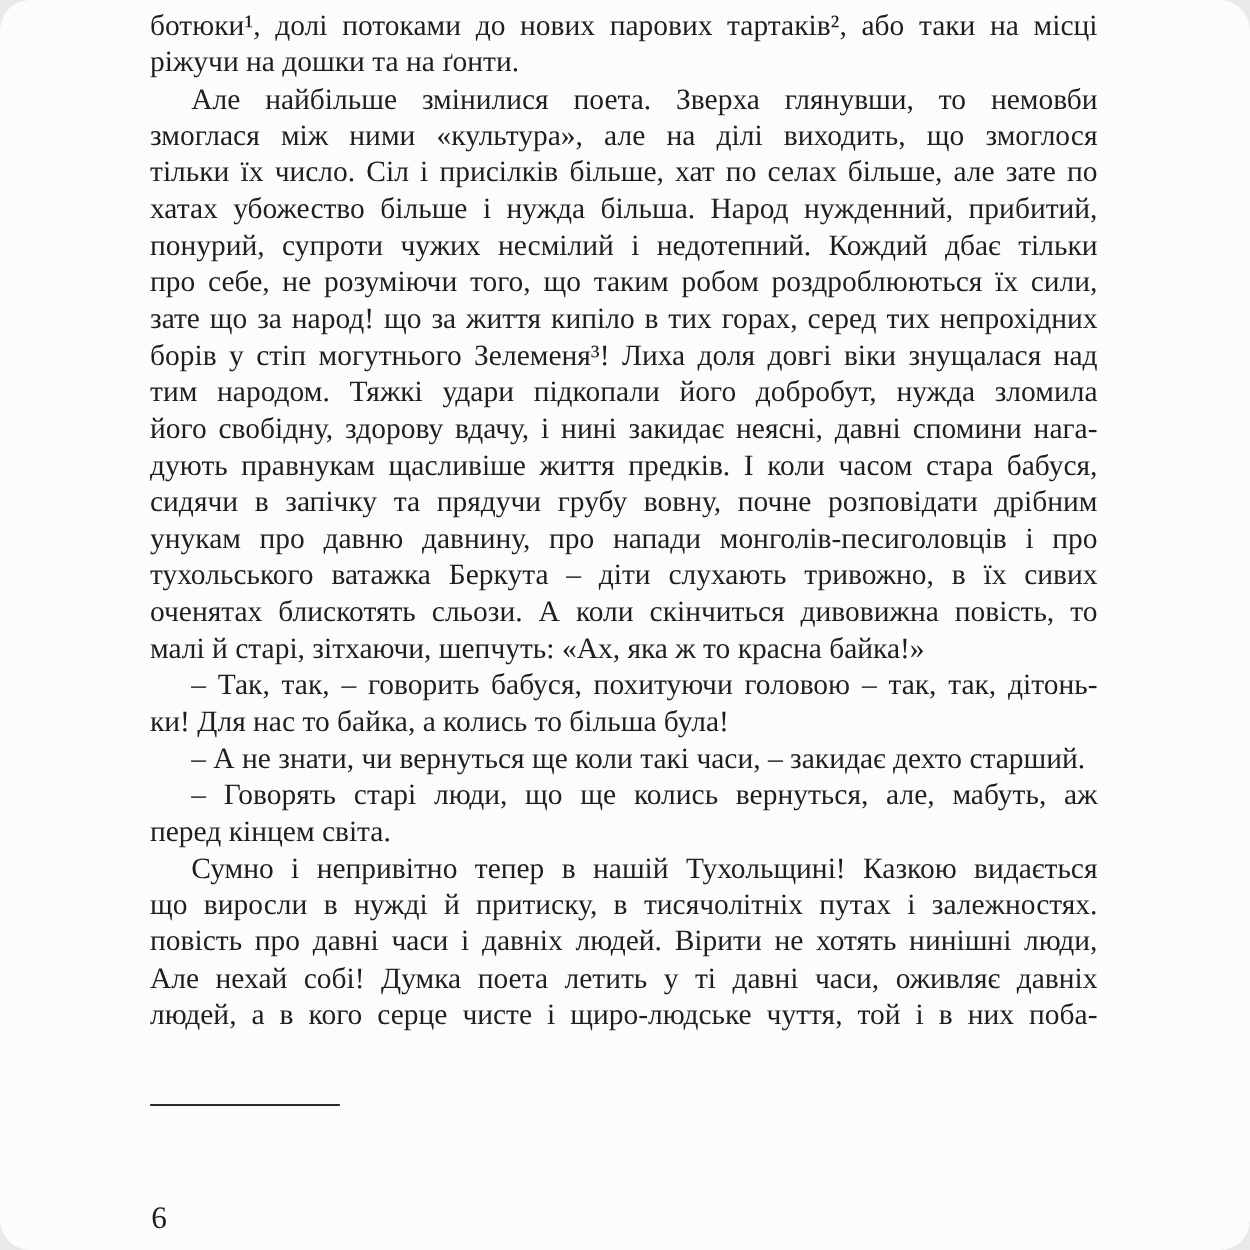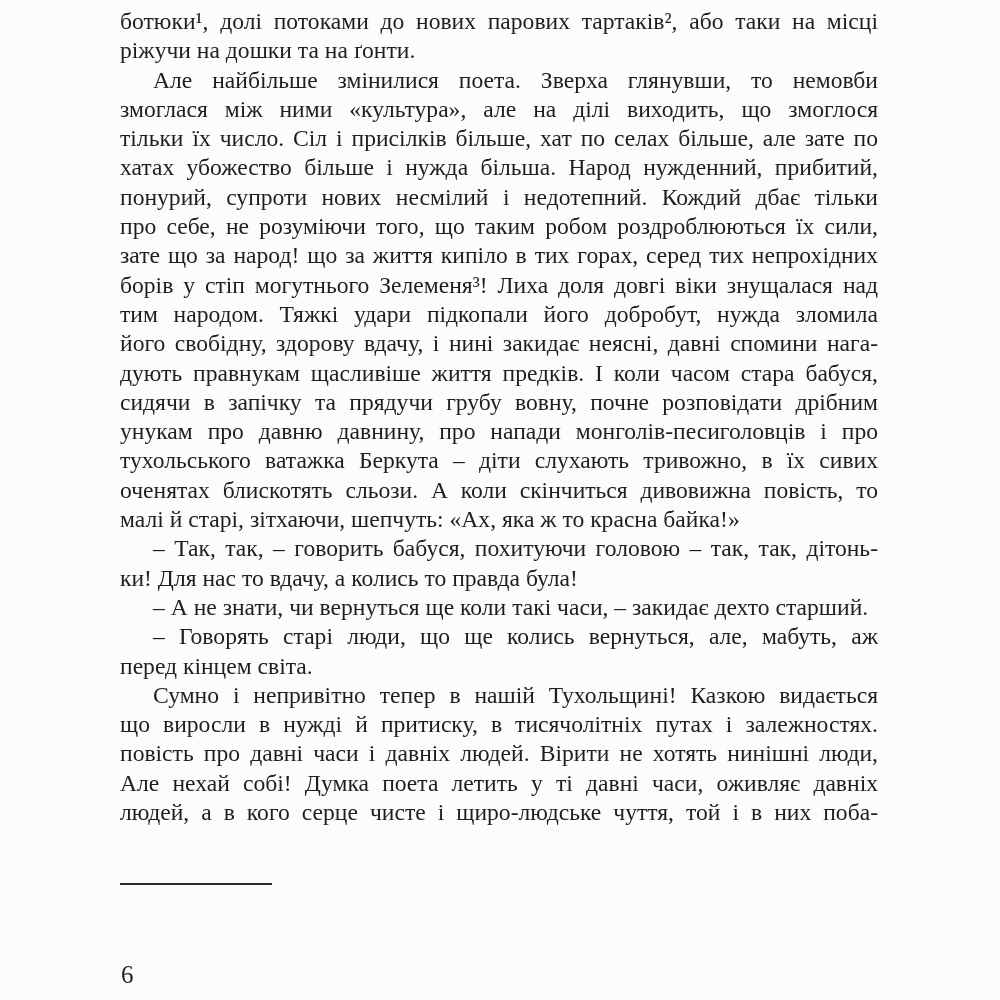--- a/index.html
+++ b/index.html
@@ -1,15 +1,15 @@
 <!DOCTYPE html>
 <html><head>
 <meta charset="utf-8">
 <style>
-  * { margin: 0; padding: 0; box-sizing: border-box; }
+  * { margin: 0; padding: 0; box-sizing: border-box; border-radius: 24px; }
   html, body { background: #e9e9e9; }
   .screen {
     position: relative;
     width: 1000px;
     height: 1000px;
     background: #fcfcfc;
     font-family: "Liberation Serif", serif;
     color: #1e1e1e;
     overflow: hidden;
     margin: 0 auto;
@@ -73,34 +73,34 @@
 
 <div class="screen">
 
   <div class="text-block">
     <div class="line">ботюки¹, долі потоками до нових парових тартаків², або таки на місці</div>
     <div class="line end">ріжучи на дошки та на ґонти.</div>
     <div class="line indent">Але найбільше змінилися поета. Зверха глянувши, то немовби</div>
     <div class="line">змоглася між ними «культура», але на ділі виходить, що змоглося</div>
     <div class="line">тільки їх число. Сіл і присілків більше, хат по селах більше, але зате по</div>
     <div class="line">хатах убожество більше і нужда більша. Народ нужденний, прибитий,</div>
-    <div class="line">понурий, супроти нових несмілий і недотепний. Кождий дбає тільки</div>
+    <div class="line">понурий, супроти чужих несмілий і недотепний. Кождий дбає тільки</div>
     <div class="line">про себе, не розуміючи того, що таким робом роздроблюються їх сили,</div>
     <div class="line">зате що за народ! що за життя кипіло в тих горах, серед тих непрохідних</div>
     <div class="line">борів у стіп могутнього Зелеменя³! Лиха доля довгі віки знущалася над</div>
     <div class="line">тим народом. Тяжкі удари підкопали його добробут, нужда зломила</div>
     <div class="line">його свобідну, здорову вдачу, і нині закидає неясні, давні спомини нага-</div>
     <div class="line">дують правнукам щасливіше життя предків. І коли часом стара бабуся,</div>
     <div class="line">сидячи в запічку та прядучи грубу вовну, почне розповідати дрібним</div>
     <div class="line">унукам про давню давнину, про напади монголів-песиголовців і про</div>
     <div class="line">тухольського ватажка Беркута – діти слухають тривожно, в їх сивих</div>
     <div class="line">оченятах блискотять сльози. А коли скінчиться дивовижна повість, то</div>
     <div class="line end">малі й старі, зітхаючи, шепчуть: «Ах, яка ж то красна байка!»</div>
     <div class="line indent">– Так, так, – говорить бабуся, похитуючи головою – так, так, дітонь-</div>
-    <div class="line end">ки! Для нас то вдачу, а колись то правда була!</div>
+    <div class="line end">ки! Для нас то байка, а колись то більша була!</div>
     <div class="line indent end">– А не знати, чи вернуться ще коли такі часи, – закидає дехто старший.</div>
     <div class="line indent">– Говорять старі люди, що ще колись вернуться, але, мабуть, аж</div>
     <div class="line end">перед кінцем світа.</div>
     <div class="line indent">Сумно і непривітно тепер в нашій Тухольщині! Казкою видається</div>
     <div class="line">що виросли в нужді й притиску, в тисячолітніх путах і залежностях.</div>
     <div class="line">повість про давні часи і давніх людей. Вірити не хотять нинішні люди,</div>
     <div class="line">Але нехай собі! Думка поета летить у ті давні часи, оживляє давніх</div>
     <div class="line">людей, а в кого серце чисте і щиро-людське чуття, той і в них поба-</div>
   </div>
 

